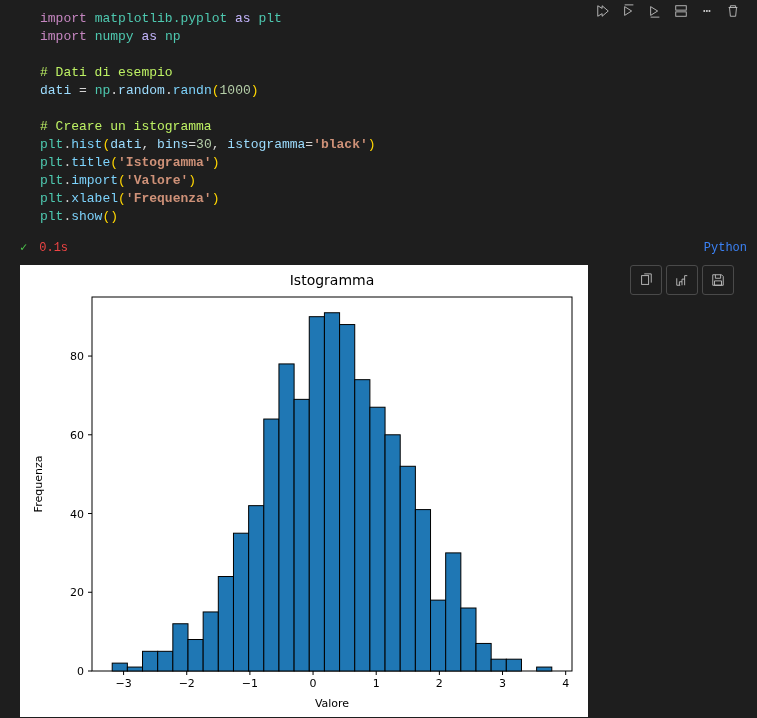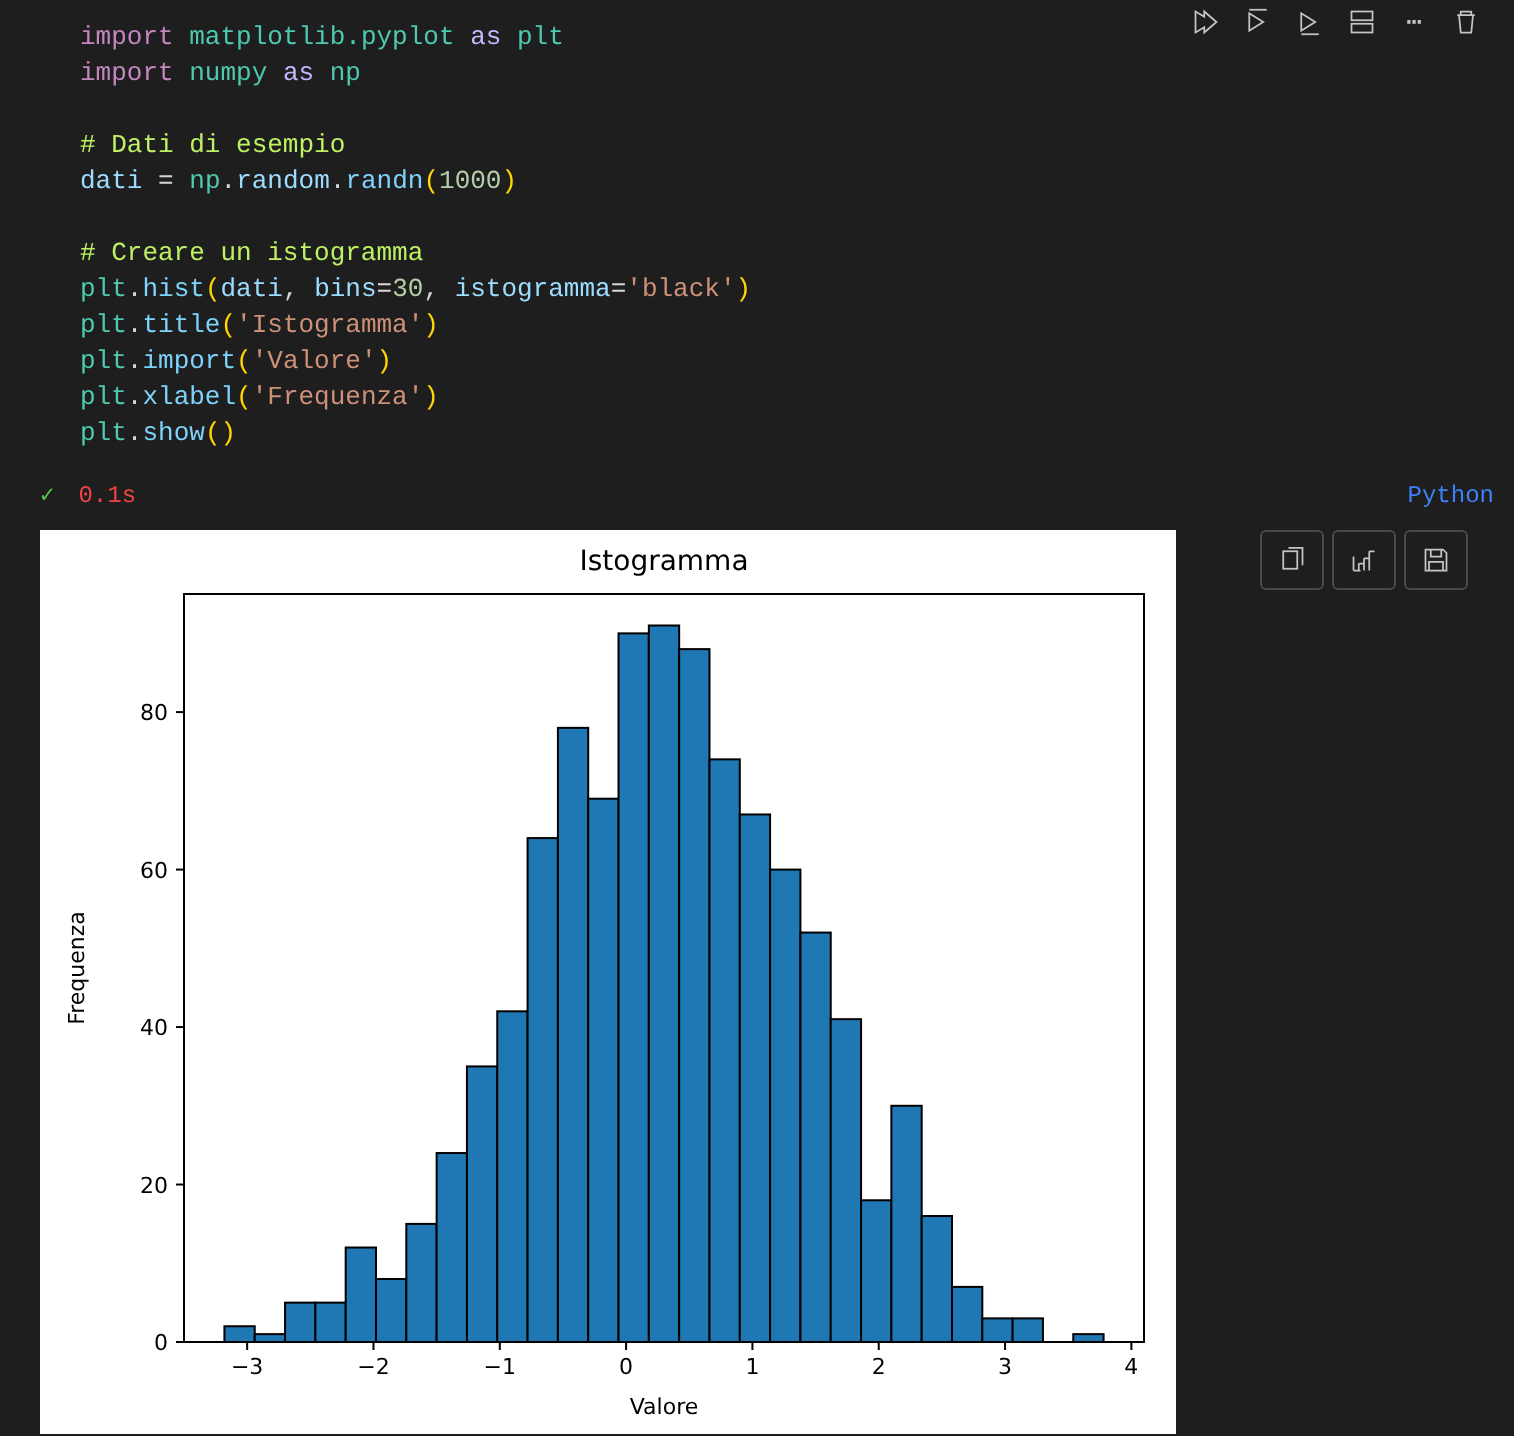--- a/index.html
+++ b/index.html
@@ -90,21 +90,21 @@
   
   .kw { color: #c586c0; }
   .mod { color: #4ec9b0; }
   .as { color: #c4b5fd; }
   .alias { color: #4ec9b0; }
   .cmt { color: #bef264; }
   .var { color: #9cdcfe; }
   .op { color: #d4d4d4; }
   .fn { color: #7dd3fc; }
   .num { color: #b5cea8; }
-  .str { color: #ce9178; }
+  .str { color: #ce9178; font-weight: bold; }
   .punc { color: #ffd602; }
   .plain { color: #d4d4d4; }
   .axis-line, .tick-line {
     stroke: #000;
     stroke-width: 1;
     fill: none;
   }
   .bar {
     fill: #1f77b4;
     stroke: #000;

